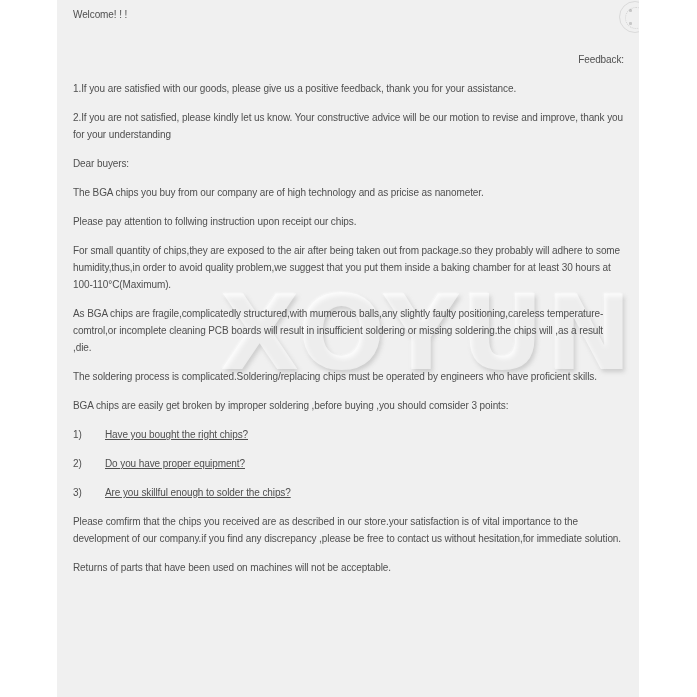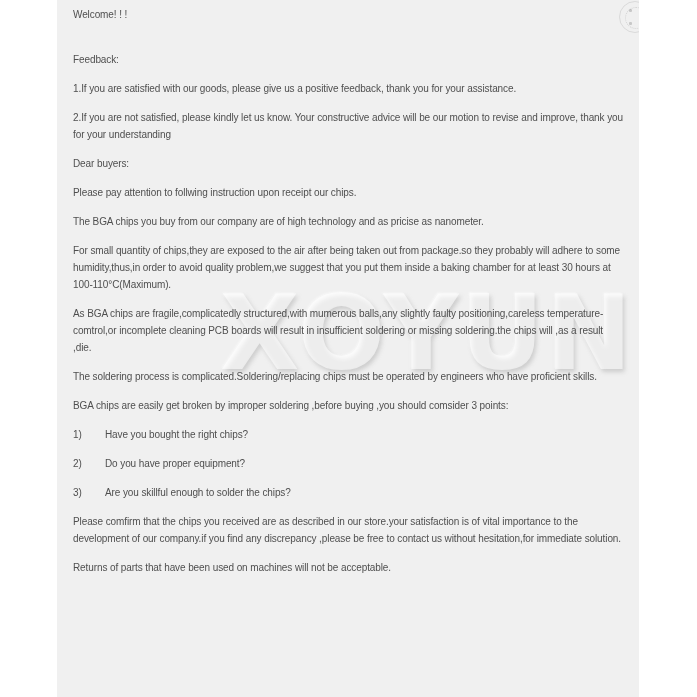--- a/index.html
+++ b/index.html
@@ -24,24 +24,24 @@
   .content {
     position: relative;
     z-index: 2;
     padding: 6px 11px 10px 16px;
     color: #4f4f4f;
     font-size: 10px;
     line-height: 17px;
     letter-spacing: -0.1px;
   }
   .para { margin-bottom: 12px; max-width: 551px; }
-  .para.heading-gap { margin-top: 28px; }
+  .para.heading-gap { margin-top: 28px; text-align: right; }
   .check-row { display: flex; margin-bottom: 12px; max-width: 551px; }
   .check-num { flex: 0 0 32px; }
-  .check-text { flex: 1; }
+  .check-text { flex: 1; text-decoration: underline; }
   .watermark {
     position: absolute;
     z-index: 1;
     left: 163px; top: 282px;
     font-family: "DejaVu Sans", sans-serif;
     font-weight: bold;
     font-size: 103px;
     line-height: 1;
     letter-spacing: 2px;
     color: rgba(255,255,255,0.60);
@@ -83,22 +83,22 @@
 
     <div class="watermark">XOYUN</div>
     <div class="stamp"></div>
 
     <div class="content">
       <p class="para">Welcome! ! !</p>
       <p class="para heading-gap">Feedback:</p>
       <p class="para">1.If you are satisfied with our goods, please give us a positive feedback, thank you for your assistance.</p>
       <p class="para">2.If you are not satisfied, please kindly let us know. Your constructive advice will be our motion to revise and improve, thank you for your understanding</p>
       <p class="para">Dear buyers:</p>
+      <p class="para">The BGA chips you buy from our company are of  high technology and as pricise as nanometer.</p>
       <p class="para">Please pay attention to follwing instruction upon receipt our chips.</p>
-      <p class="para">The BGA chips you buy from our company are of  high technology and as pricise as nanometer.</p>
       <p class="para">For small quantity of chips,they are exposed to the air after being taken out from package.so they probably will adhere to some humidity,thus,in order to avoid quality problem,we suggest that you put them inside a baking chamber for at least 30 hours at 100-110°C(Maximum).</p>
       <p class="para">As BGA chips are fragile,complicatedly structured,with mumerous balls,any slightly faulty positioning,careless temperature-comtrol,or incomplete cleaning PCB boards will result in insufficient soldering or missing soldering.the chips will ,as a result ,die.</p>
       <p class="para">The soldering process is complicated.Soldering/replacing chips must be operated by engineers who have proficient skills.</p>
       <p class="para">BGA chips are easily get broken by improper soldering ,before buying ,you should comsider 3 points:</p>
 
       <div class="check-row">
         <span class="check-num">1)</span>
         <span class="check-text">Have you bought the right chips?</span>
       </div>
       <div class="check-row">

